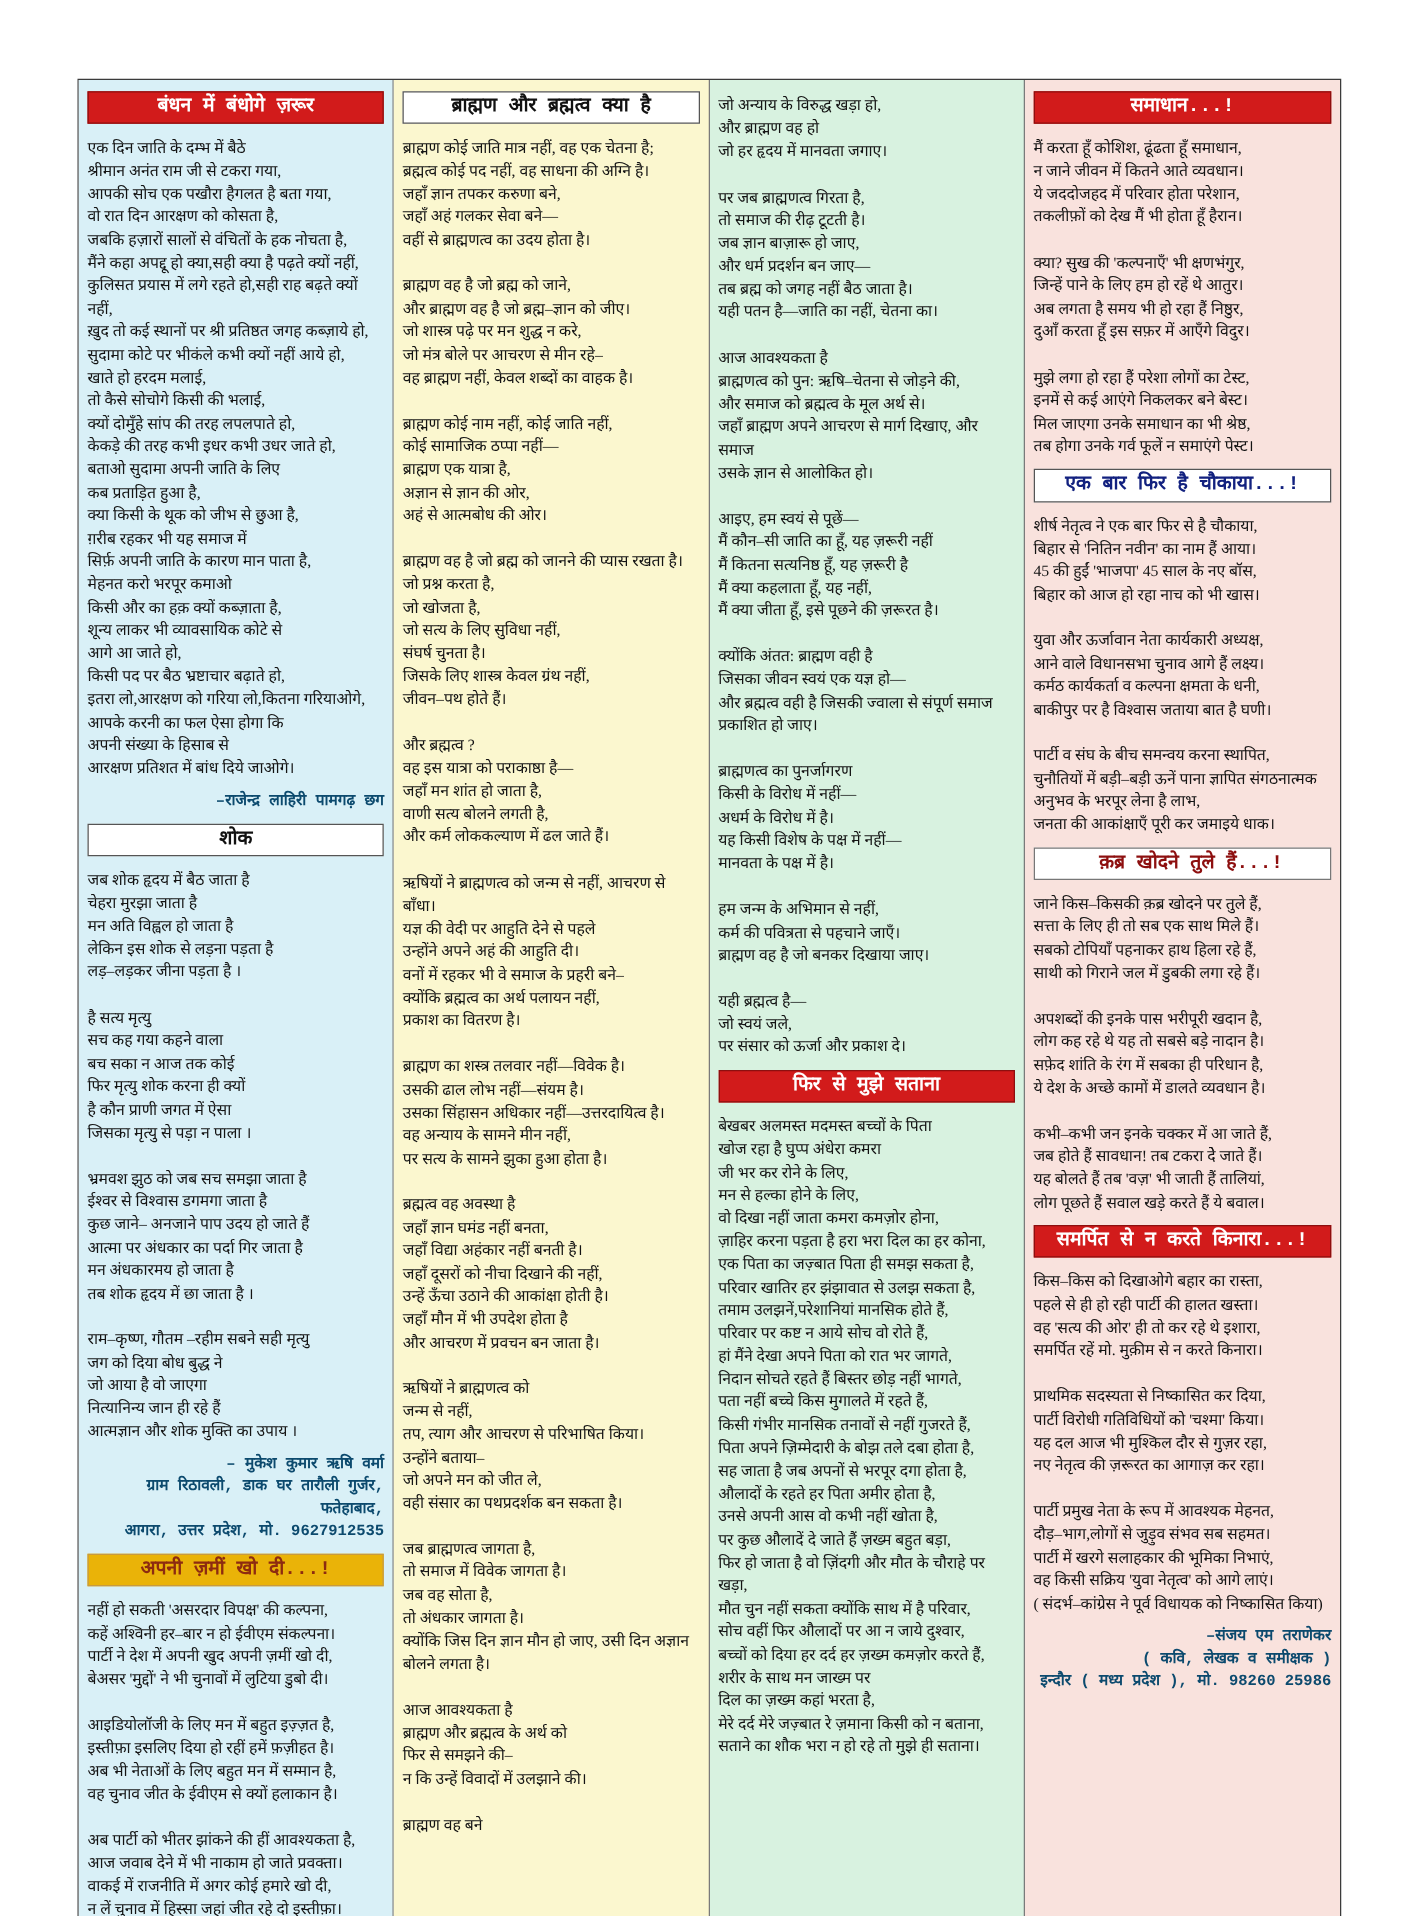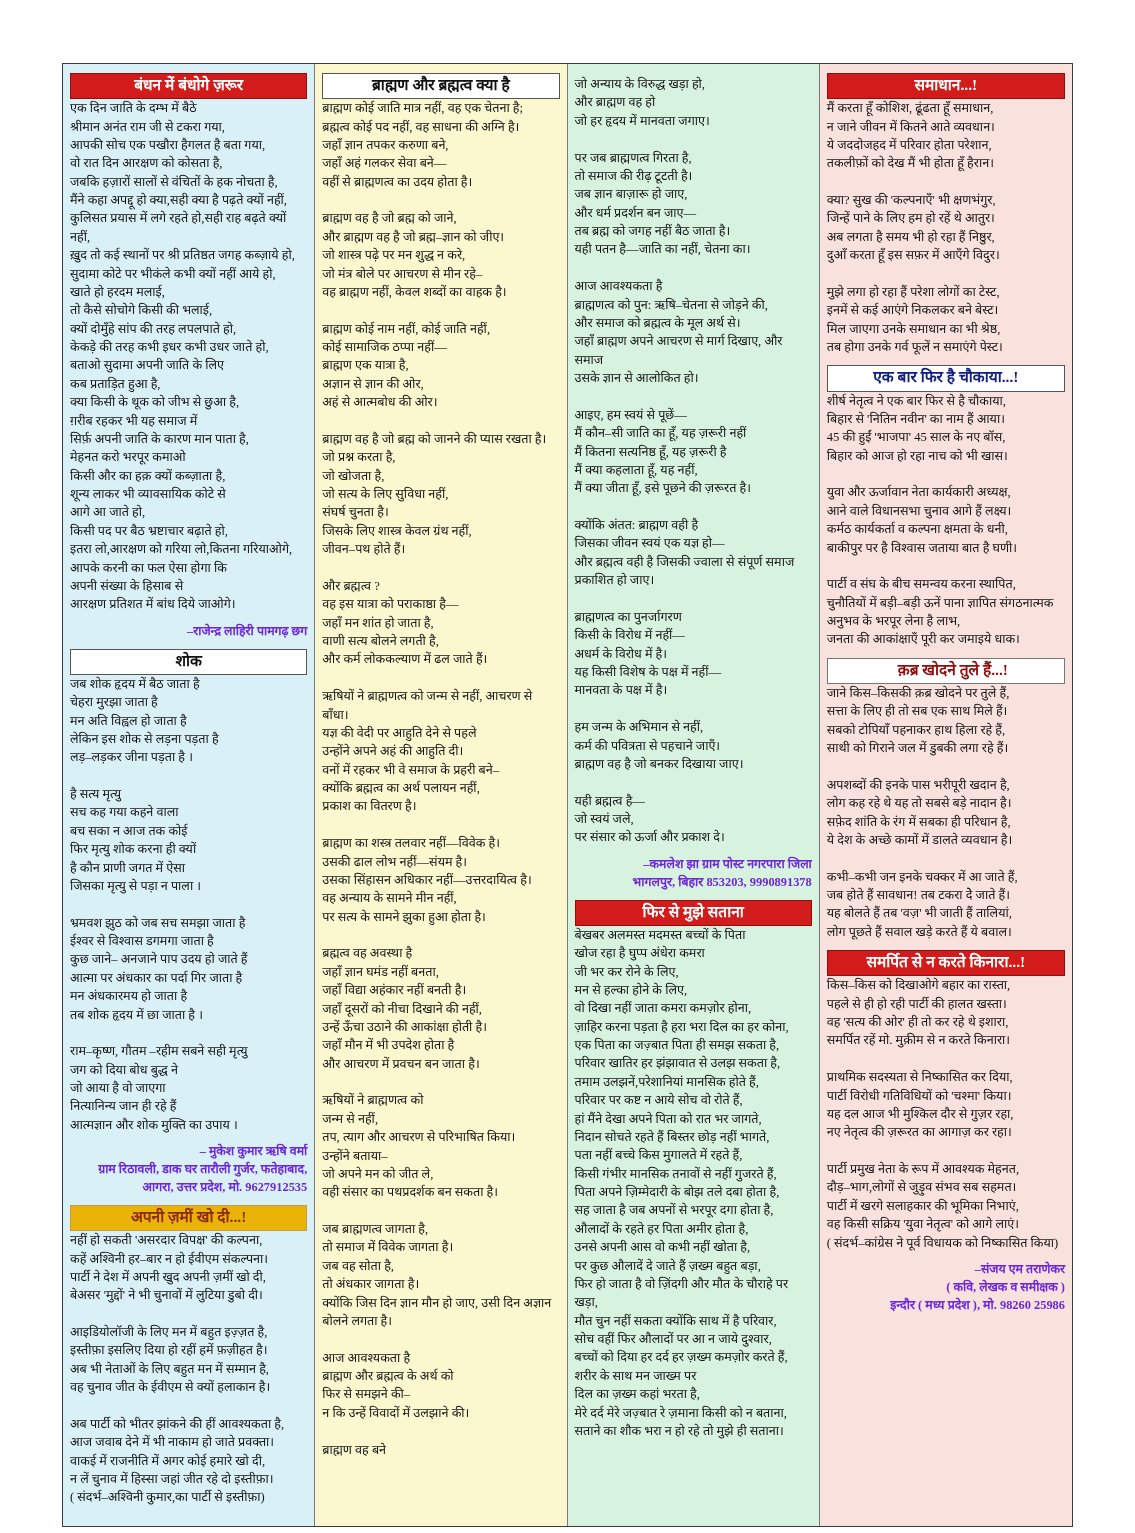--- a/index.html
+++ b/index.html
@@ -97,29 +97,29 @@
   }
   .col:last-child { border-right: none; }
   .col-1 { background: #d9f0f7; }
   .col-2 { background: #fbf7cf; }
   .col-3 { background: #d8f2e0; }
   .col-4 { background: #f9e2dd; }
 
   
   .sec-head {
     text-align: center;
-    font-family: Liberation Serif, serif;
+    font-family: Liberation Mono, monospace;
     font-weight: bold;
     font-size: 15.5px;
     line-height: 1.3;
     color: #ffffff;
     background: #d21b1b;
     border: 1px solid #8d0f0f;
     padding: 1px 2px 3px 2px;
-    margin: 4px 0 0 0;
+    margin: 4px 0 10px 0;
   }
   .sec-head.red   { background: #d21b1b; border-color: #8d0f0f; color: #fff; }
   .sec-head.orange{ background: #eab308; border-color: #c79a42; color: #8d2b10; }
   .sec-head.white {
     background: #ffffff; border-color: #555; color: #111;
   }
   .sec-head.maroon {
     background: #ffffff; border-color: #777; color: #8d0f0f; padding-left: 16px;
   }
   .sec-head.plainblue {
@@ -129,26 +129,26 @@
   
   .poem {
     font-family: "Liberation Serif", serif;
     font-size: 12.6px;
     line-height: 1.46;
     color: #131313;
     margin: 0 0 9px 0;
     white-space: pre-line;
   }
   .credit {
-    font-family: Liberation Serif, serif;
+    font-family: Liberation Mono, monospace;
     font-size: 12.4px;
     line-height: 1.45;
     text-align: right;
     font-weight: bold;
-    color: #6d28d9;
+    color: #0c4a6e;
     margin: 2px 0 8px 0;
     white-space: pre-line;
   }
   .spacer-6 { height: 6px; }
 </style>
 </head>
 <body>
 
 <div class="page">
 
@@ -351,22 +351,20 @@
 यह किसी विशेष के पक्ष में नहीं—
 मानवता के पक्ष में है।
 
 हम जन्म के अभिमान से नहीं,
 कर्म की पवित्रता से पहचाने जाएँ।
 ब्राह्मण वह है जो बनकर दिखाया जाए।
 
 यही ब्रह्मत्व है—
 जो स्वयं जले,
 पर संसार को ऊर्जा और प्रकाश  दे।</div>
-      <div class="credit">–कमलेश झा ग्राम पोस्ट नगरपारा जिला
-भागलपुर, बिहार 853203, 9990891378</div>
 
       <div class="sec-head red">फिर से मुझे सताना</div>
       <div class="poem">बेखबर अलमस्त मदमस्त बच्चों के पिता
 खोज रहा है घुप्प अंधेरा कमरा
 जी भर कर रोने के लिए,
 मन से हल्का होने के लिए,
 वो दिखा नहीं जाता कमरा कमज़ोर होना,
 ज़ाहिर करना पड़ता है हरा भरा दिल का हर कोना,
 एक पिता का जज़्बात पिता ही समझ सकता है,
 परिवार खातिर हर झंझावात से उलझ सकता है,

